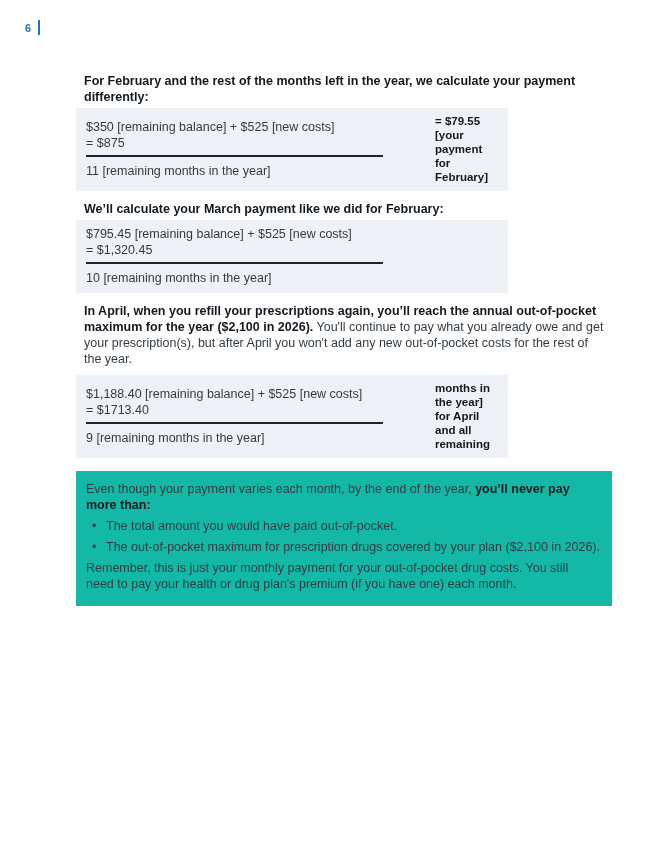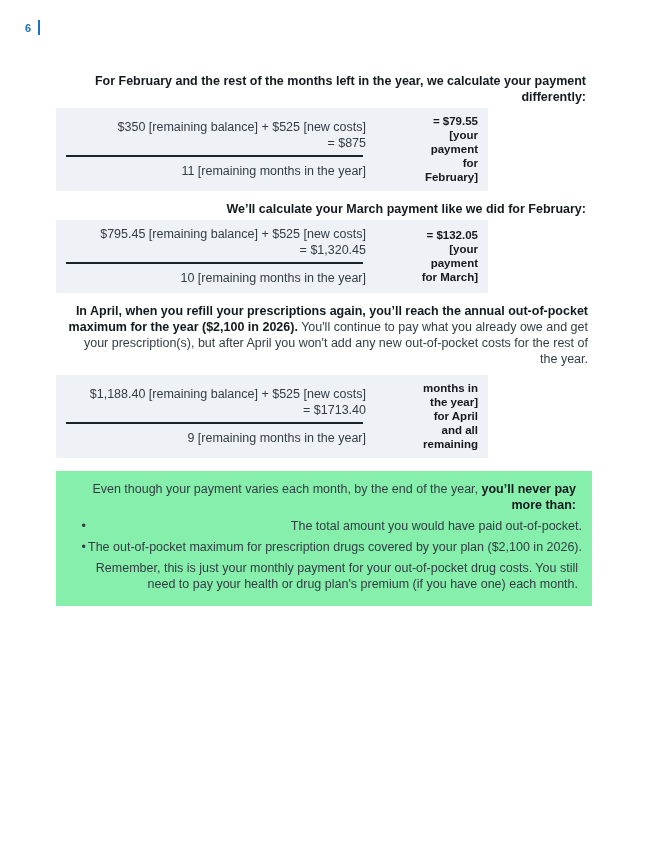--- a/index.html
+++ b/index.html
@@ -24,26 +24,25 @@
     font-weight: bold;
     color: #2173b9;
   }
   .page-number .bar {
     width: 2px;
     height: 15px;
     background: #2173b9;
   }
   .content {
     position: absolute;
-    left: 56px;
+    left: 76px;
     top: 73px;
     width: 536px;
     font-size: 12.5px;
     line-height: 16px;
-    text-align: right;
   }
   .heading {
     font-weight: bold;
     color: #14191f;
     margin: 0 0 3px 8px;
     width: 522px;
   }
   .heading-gap { margin-top: 4px; }
   .para {
     margin: 0 0 8px 8px;
@@ -72,21 +71,21 @@
   .calc-right {
     margin-left: 49px;
     width: 170px;
     font-weight: bold;
     font-size: 11.5px;
     line-height: 14px;
     color: #14191f;
   }
   .calc-box.mb-lg { margin-bottom: 13px; }
   .info-box {
-    background: #86efac;
+    background: #14b8a6;
     padding: 10px 10px 14px 10px;
     width: 536px;
   }
   .info-intro { width: 510px; }
   .info-intro .bold-tail { font-weight: bold; color: #14191f; }
   .bullet-row {
     display: flex;
     margin: 5px 0 0 6px;
     width: 510px;
   }
@@ -123,24 +122,20 @@
   </div>
 
   <p class="heading heading-gap">We’ll calculate your March payment like we did for February:</p>
   <div class="calc-box">
     <div class="calc-left">
       <div class="numerator">$795.45 [remaining balance] + $525 [new costs]</div>
       <div class="numerator">= $1,320.45</div>
       <div class="fraction-line"></div>
       <div class="denominator">10 [remaining months in the year]</div>
     </div>
-    <div class="calc-right">
-      <div>= $132.05 [your</div>
-      <div>payment for March]</div>
-    </div>
   </div>
 
   <p class="para heading-gap"><span class="bold-lead">In April, when you refill your prescriptions again, you’ll reach the annual out-of-pocket maximum for the year ($2,100 in 2026).</span><span> You'll continue to pay what you already owe and get your prescription(s), but after April you won't add any new out-of-pocket costs for the rest of the year.</span></p>
   <div class="calc-box mb-lg">
     <div class="calc-left">
       <div class="numerator">$1,188.40 [remaining balance] + $525 [new costs]</div>
       <div class="numerator">= $1713.40</div>
       <div class="fraction-line"></div>
       <div class="denominator">9 [remaining months in the year]</div>
     </div>

